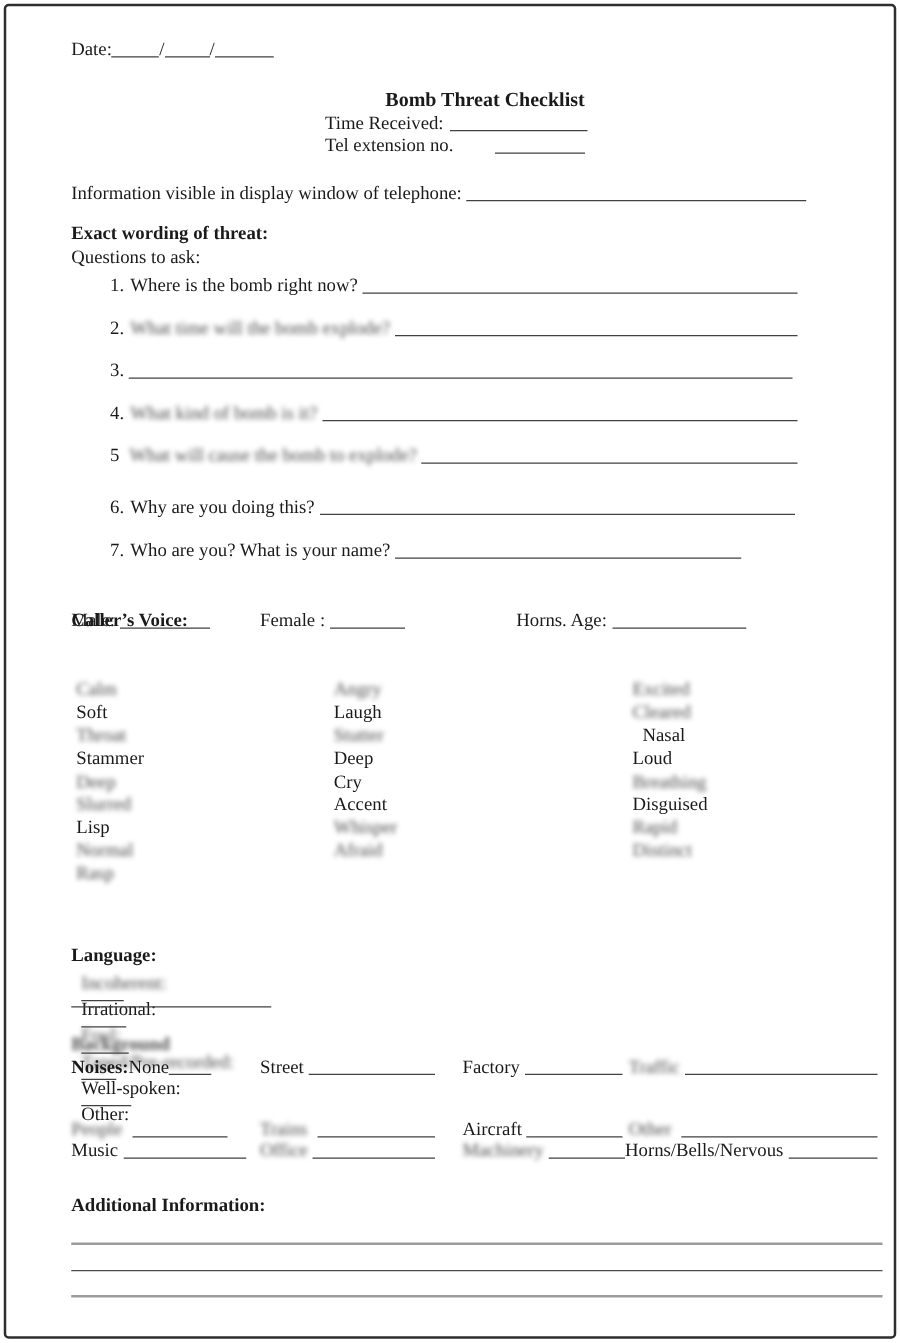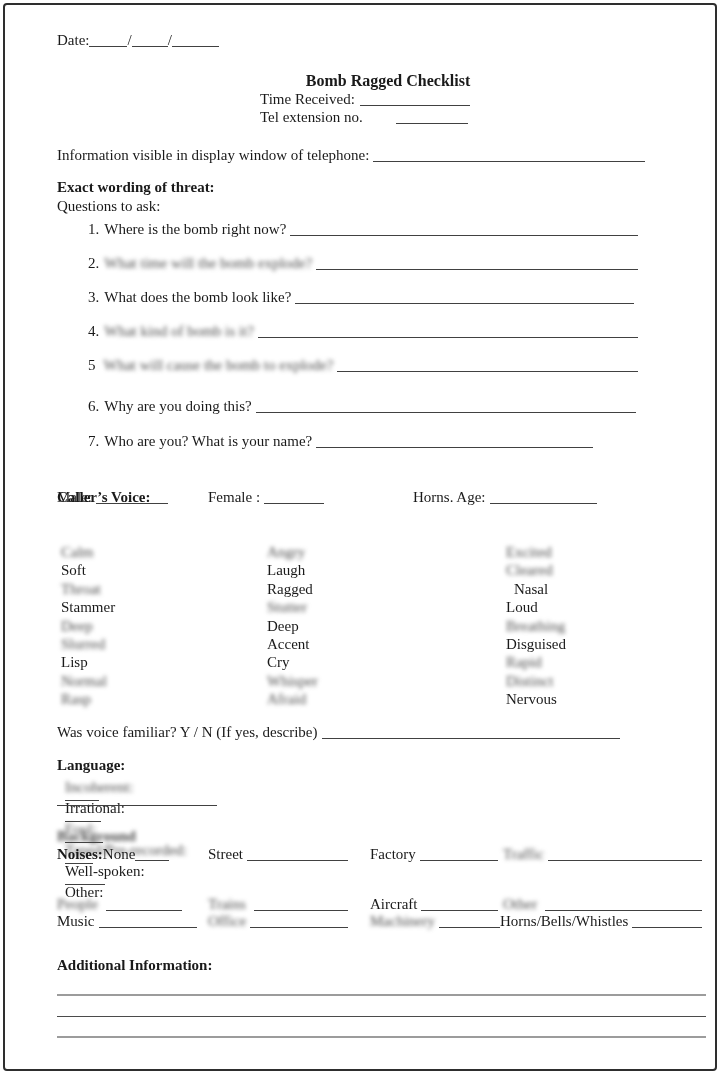--- a/index.html
+++ b/index.html
@@ -29,21 +29,21 @@
 </head>
 <body>
 
 <div class="page">
   <div class="frame"></div>
 
   <div class="r" style="top:31px; left:57px;justify-content:space-between;">
     <span>Date:</span><span class="ln" style="width:38px;"></span><span>/</span><span class="ln" style="width:36px;"></span><span>/</span><span class="ln" style="width:47px;"></span>
   </div>
 
-  <div class="title">Bomb Ragged Checklist</div>
+  <div class="title">Bomb Threat Checklist</div>
   <div class="r" style="top:90px; left:260px;">
     <span>Time Received:</span><span class="ln" style="width:110px; margin-left:5px;"></span>
   </div>
   <div class="r" style="top:108px; left:260px;gap:28px;">
     <span>Tel extension no.</span><span class="ln" style="width:72px; margin-left:5px;"></span>
   </div>
 
   <div class="r" style="top:146px; left:57px; right:75px;">
     <span>Information visible in display window of telephone:</span><span class="grow"></span>
   </div>
@@ -51,21 +51,21 @@
   <div class="r b" style="top:178px; left:57px;">Exact wording of threat:</div>
   <div class="r" style="top:197px; left:57px;">Questions to ask:</div>
 
   <div class="r" style="top:220px; left:88px; right:82px;">
     <span>1.</span><span style="margin-left:5px;">Where is the bomb right now?</span><span class="grow"></span>
   </div>
   <div class="r" style="top:254px; left:88px; right:82px;">
     <span>2.</span><span class="blur" style="margin-left:5px;">What time will the bomb explode?</span><span class="grow"></span>
   </div>
   <div class="r" style="top:288px; left:88px; right:86px;">
-    <span>3.</span><span style="margin-left:5px;">What does the bomb look like?</span><span class="grow"></span>
+    <span>3.</span><span class="grow"></span>
   </div>
   <div class="r" style="top:322px; left:88px; right:82px;">
     <span>4.</span><span class="blur" style="margin-left:5px;">What kind of bomb is it?</span><span class="grow"></span>
   </div>
   <div class="r" style="top:356px; left:88px; right:82px;">
     <span>5</span><span class="blur" style="margin-left:8px;">What will cause the bomb to explode?</span><span class="grow"></span>
   </div>
   <div class="r" style="top:397px; left:88px; right:84px;">
     <span>6.</span><span style="margin-left:5px;">Why are you doing this?</span><span class="grow"></span>
   </div>
@@ -92,65 +92,60 @@
     <div class="vrow"><span class="blur">Deep</span><span class="grow"></span></div>
     <div class="vrow"><span class="blur">Slurred</span><span class="grow"></span></div>
     <div class="vrow"><span>Lisp</span><span class="grow"></span></div>
     <div class="vrow"><span class="blur">Normal</span><span class="grow"></span></div>
     <div class="vrow"><span class="blur">Rasp</span><span class="grow"></span></div>
   </div>
 
   <div class="vcol" style="left:263px; width:176px;">
     <div class="vrow"><span class="blur">Angry</span><span class="grow"></span></div>
     <div class="vrow"><span>Laugh</span><span class="grow"></span></div>
-    <div class="vrow"><span>Ragged</span><span class="grow"></span></div>
     <div class="vrow"><span class="blur">Stutter</span><span class="grow"></span></div>
     <div class="vrow"><span>Deep</span><span class="grow"></span></div>
+    <div class="vrow"><span>Cry</span><span class="grow"></span></div>
     <div class="vrow"><span>Accent</span><span class="grow"></span></div>
-    <div class="vrow"><span>Cry</span><span class="grow"></span></div>
     <div class="vrow"><span class="blur">Whisper</span><span class="grow"></span></div>
     <div class="vrow"><span class="blur">Afraid</span><span class="grow"></span></div>
   </div>
 
   <div class="vcol" style="left:502px; width:200px;">
     <div class="vrow"><span class="blur">Excited</span><span class="grow"></span></div>
     <div class="vrow"><span class="blur">Cleared</span><span class="grow"></span></div>
     <div class="vrow"><span>Nasal</span><span class="grow" style="margin-left:12px;"></span></div>
     <div class="vrow"><span>Loud</span><span class="grow"></span></div>
     <div class="vrow"><span class="blur">Breathing</span><span class="grow"></span></div>
     <div class="vrow"><span>Disguised</span><span class="grow"></span></div>
     <div class="vrow"><span class="blur">Rapid</span><span class="grow"></span></div>
     <div class="vrow"><span class="blur">Distinct</span><span class="grow"></span></div>
-    <div class="vrow"><span>Nervous</span><span class="grow"></span></div>
   </div>
 
-  <div class="r" style="top:723px; left:57px; right:100px;">
-    <span>Was voice familiar? Y / N (If yes, describe)</span><span class="grow"></span>
-  </div>
 
   <div class="r b" style="top:756px; left:57px;">Language:</div>
   <div class="r" style="top:778px; left:57px; right:14px;flex-direction:column;">
     <span class="blur">Incoherent:</span><span class="ln" style="width:34px;"></span><span>Irrational:</span><span class="ln" style="width:36px;"></span><span class="blur" style="margin-left:8px;">Foul:</span><span class="ln" style="width:38px; margin-left:4px;"></span><span class="blur" style="margin-left:8px;">Taped/Pre-recorded:</span><span class="ln" style="width:28px;"></span><span>Well-spoken:</span><span class="ln" style="width:40px;"></span><span>Other:</span>
   </div>
   <div class="hr" style="top:805px; width:160px; border-bottom:1.5px solid #414141;"></div>
 
   <div class="r b blur" style="top:827px; left:57px;">Background</div>
 
   <div class="nrow" style="top:845px;">
     <div class="cell" style="left:57px; width:120px;"><span class="b">Noises:</span><span>None</span><span class="ln" style="width:34px;"></span></div>
     <div class="cell" style="left:208px; width:140px;"><span>Street</span><span class="grow"></span></div>
     <div class="cell" style="left:370px; width:128px;"><span>Factory</span><span class="grow"></span></div>
     <div class="cell" style="left:503px; width:199px;"><span class="blur">Traffic</span><span class="grow"></span></div>
   </div>
 
   <div class="nrow" style="top:912px;">
     <div class="cell" style="left:57px; width:140px;"><span>Music</span><span class="grow"></span></div>
     <div class="cell" style="left:208px; width:140px;"><span class="blur">Office</span><span class="grow"></span></div>
     <div class="cell" style="left:370px; width:130px;"><span class="blur">Machinery</span><span class="grow"></span></div>
-    <div class="cell" style="left:500px; width:202px;"><span>Horns/Bells/Whistles</span><span class="grow"></span></div>
+    <div class="cell" style="left:500px; width:202px;"><span>Horns/Bells/Nervous</span><span class="grow"></span></div>
   </div>
 
   <div class="nrow" style="top:881.8px;margin-top:13px;">
     <div class="cell" style="left:57px; width:125px;"><span class="blur">People</span><span class="grow" style="margin-left:8px;"></span></div>
     <div class="cell" style="left:208px; width:140px;"><span class="blur">Trains</span><span class="grow" style="margin-left:8px;"></span></div>
     <div class="cell" style="left:370px; width:128px;"><span>Aircraft</span><span class="grow"></span></div>
     <div class="cell" style="left:503px; width:199px;"><span class="blur">Other</span><span class="grow" style="margin-left:8px;"></span></div>
   </div>
 
   <div class="r b" style="top:956px; left:57px;">Additional Information:</div>

